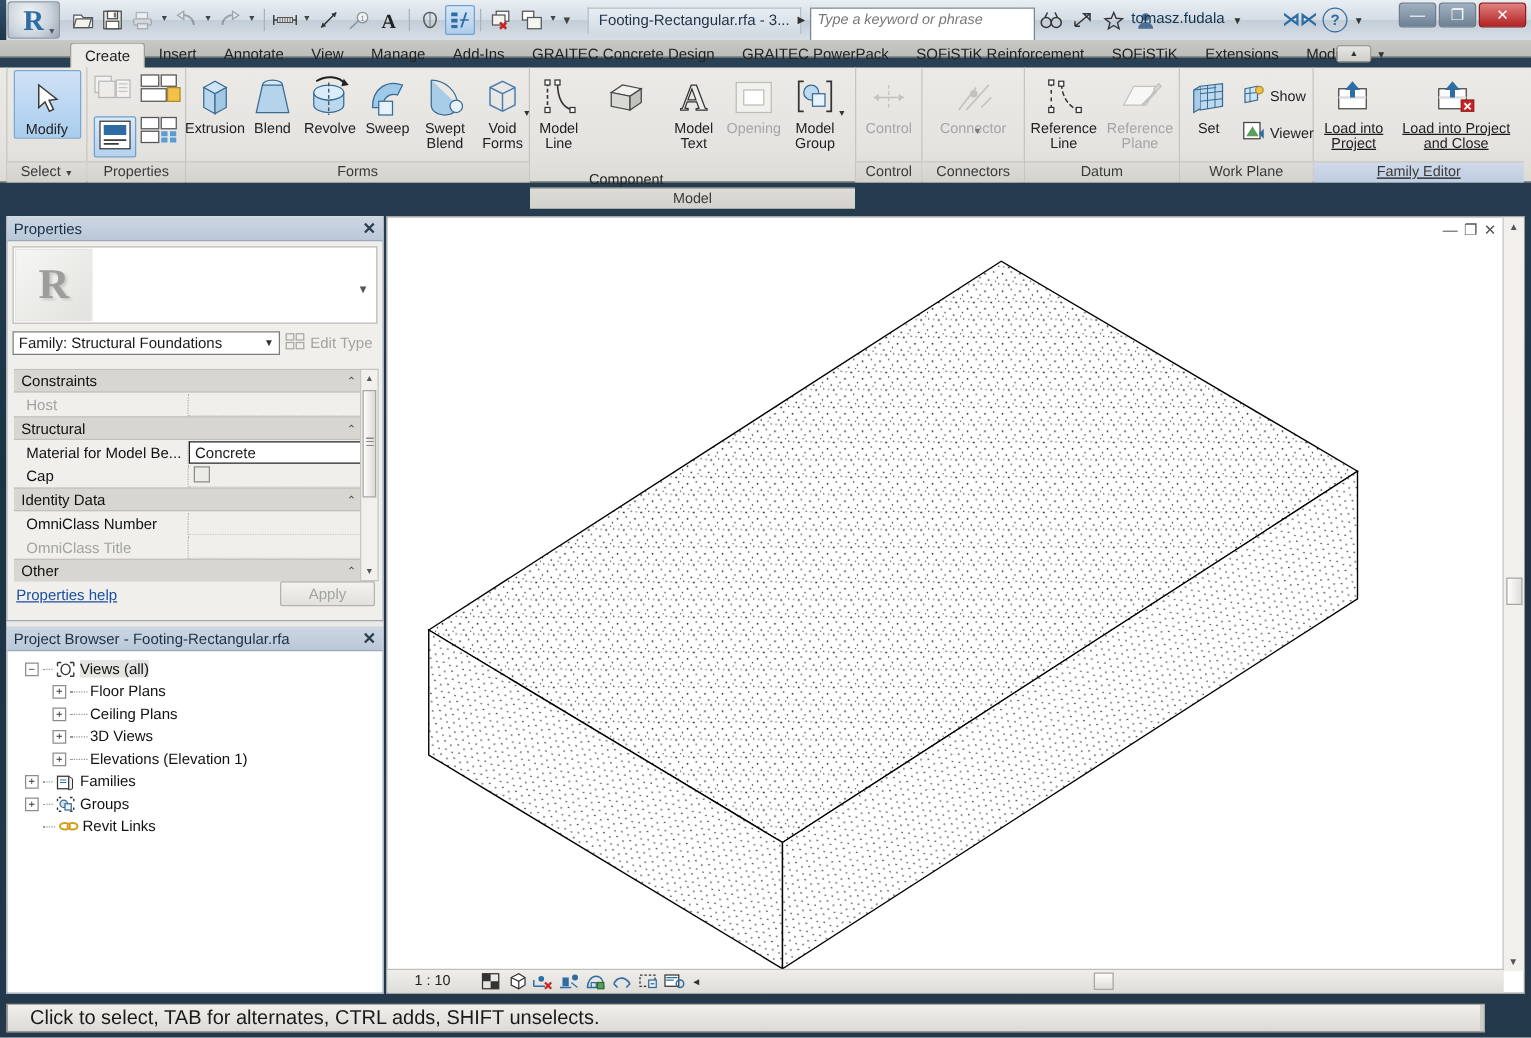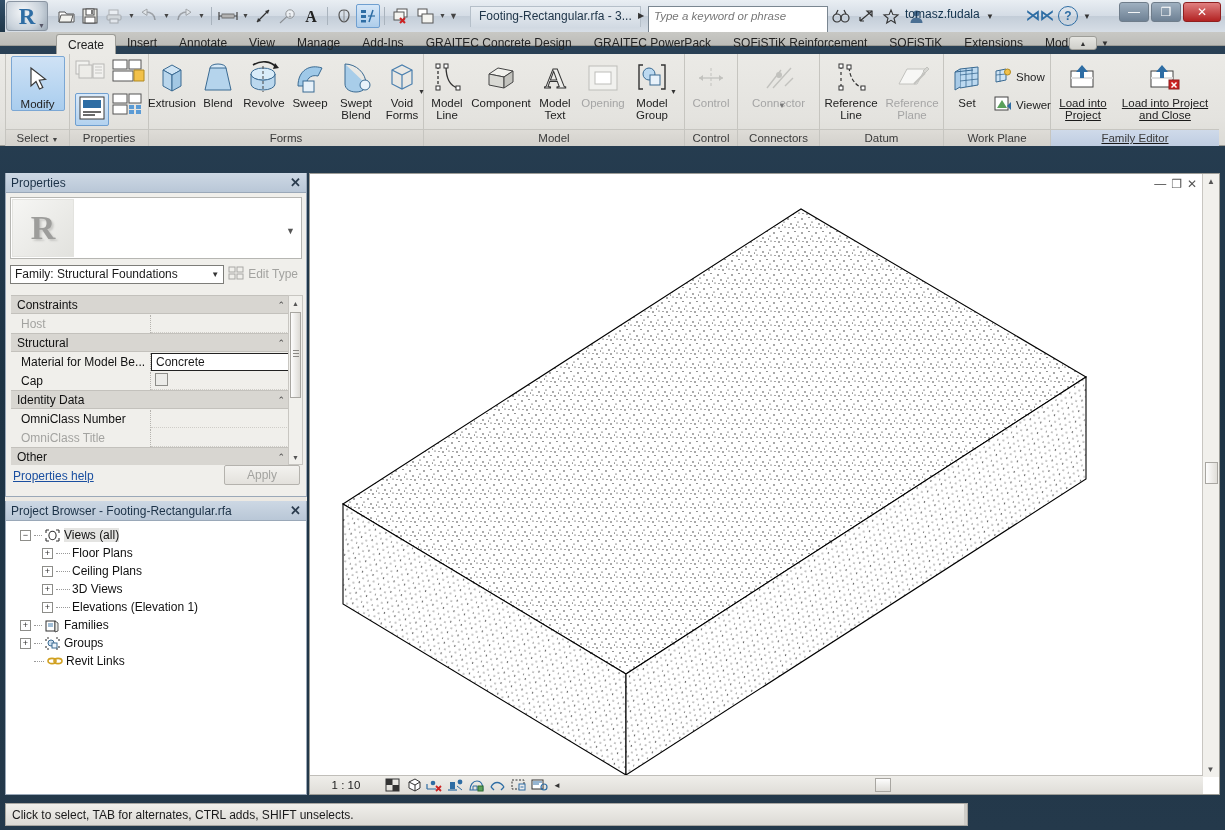--- a/index.html
+++ b/index.html
@@ -203,24 +203,24 @@
   .viewbar{position:absolute;left:0;bottom:0;width:893px;height:19px;
      background:linear-gradient(180deg,#efeeea,#dfddd8);border-top:1px solid #c0beb9;display:flex;align-items:center;}
   .viewbar .scale{width:72px;text-align:center;font-size:11.5px;color:#222;}
   .vbi{width:21px;height:17px;display:flex;align-items:center;justify-content:center;}
   .vbcaret{font-size:8px;color:#333;margin-left:3px;}
   .hsthumb{position:absolute;left:565px;bottom:2px;width:16px;height:14px;
      background:linear-gradient(180deg,#fdfdfd,#dedcd7);border:1px solid #a8a6a1;}
 
   
   .statusbar{
-    position:absolute;left:5px;bottom:4px;width:963px;height:23px;
+    position:absolute;left:5px;bottom:4px;width:1183px;height:23px;
     background:linear-gradient(180deg,#f0efeb,#dcdad5);
-    border:1px solid #a9a7a2;display:flex;align-items:center;padding-left:6px;
-    font-size:12px;color:#1a1a1a;
+    border:1px solid #a9a7a2;display:flex;align-items:center;padding-left:18px;
+    font-size:16px;color:#1a1a1a;
   }
   .statusbar .seg{position:absolute;right:0;top:0;width:3px;height:21px;background:#cfcdc8;}
 
   svg{overflow:visible;}
 </style>
 </head>
 <body>
 
 <div id="app">
 
@@ -543,21 +543,21 @@
               <path d="M5 4v22" stroke="#333" stroke-width="1.3" stroke-dasharray="3 2"></path>
               <path d="M13 4c0 12 4 20 12 22" fill="none" stroke="#333" stroke-width="1.3"></path>
               <rect x="3" y="2" width="4" height="4" fill="#fff" stroke="#333"></rect>
               <rect x="3" y="24" width="4" height="4" fill="#fff" stroke="#333"></rect>
               <rect x="11" y="2" width="4" height="4" fill="#fff" stroke="#333"></rect>
               <rect x="23" y="24" width="4" height="4" fill="#fff" stroke="#333"></rect>
             </svg>
           </span>
           <span>Model Line</span>
         </div>
-        <div class="bigbtn" style="width:62px;">
+        <div class="bigbtn" style="width:62px;gap:41px;">
           <span class="ic">
             <svg width="32" height="32" viewBox="0 0 32 32">
               <path d="M4 12l9-6 15 3-9 6z" fill="#f0f0ec" stroke="#444"></path>
               <path d="M4 12v11l15 3V15z" fill="#d9d9d4" stroke="#444"></path>
               <path d="M19 15l9-6v11l-9 6z" fill="#c3c3be" stroke="#444"></path>
             </svg>
           </span>
           <span>Component</span>
         </div>
         <div class="bigbtn" style="width:46px;">

